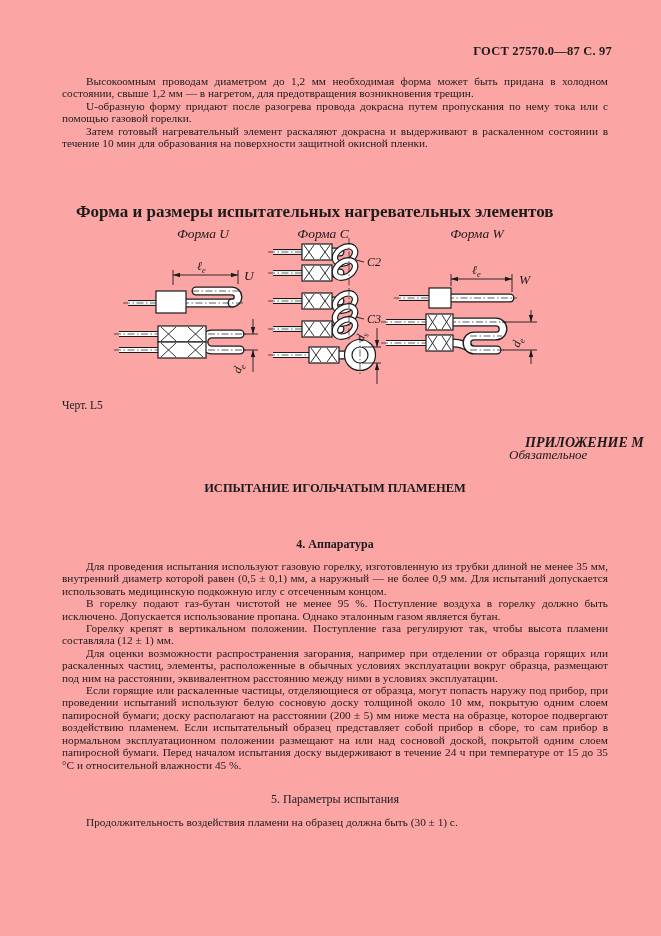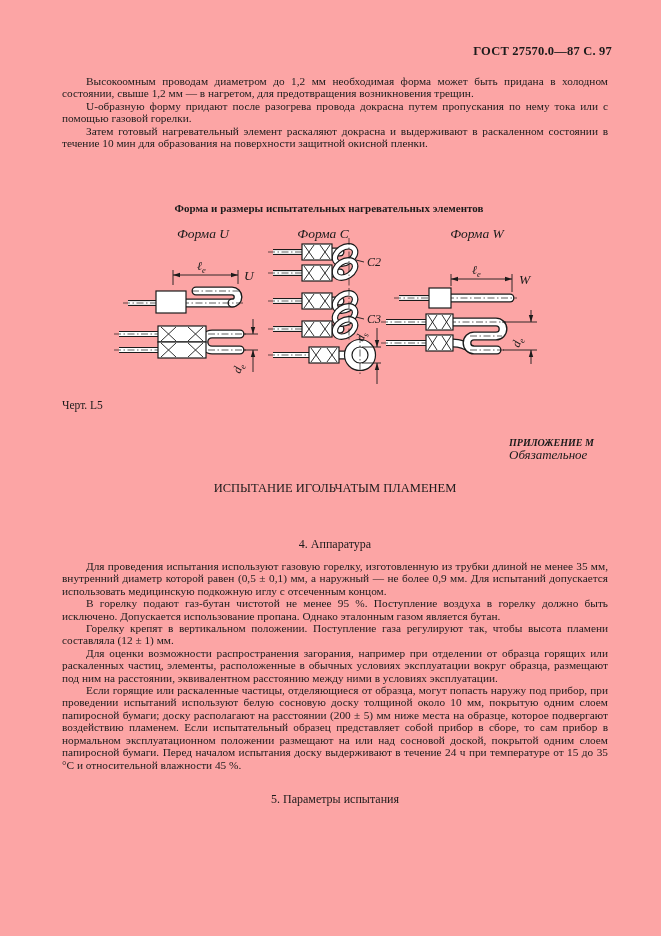--- a/index.html
+++ b/index.html
@@ -13,39 +13,39 @@
     position:absolute;top:44px;right:49px;
     font-weight:bold;font-size:12.5px;letter-spacing:.2px;
   }
   .tblock{position:absolute;left:62px;width:546px;}
   .tblock p{
     margin:0;text-indent:24px;text-align:justify;
     font-size:11.3px;line-height:12.4px;
   }
   .b1{top:75px;}
   .figtitle{
-    position:absolute;top:202px;left:56px;width:546px;
-    text-align:center;font-weight:bold;font-size:11px;
+    position:absolute;top:202px;left:76px;width:546px;
+    text-align:left;font-weight:bold;font-size:17px;
   }
   .figsvg{position:absolute;top:222px;left:0;}
   .caption{
     position:absolute;top:399px;left:62px;width:546px;
     font-size:11.5px;
   }
   .appendix{position:absolute;top:436px;left:509px;font-style:italic;}
-  .appendix .a1{font-size:10px;font-weight:bold;line-height:13px;}
+  .appendix .a1{font-size:14px;font-weight:bold;line-height:13px;margin-left:16px;}
   .appendix .a2{font-size:13px;line-height:12px;}
   .maintitle{
     position:absolute;top:481px;left:62px;width:546px;
-    text-align:center;font-weight:normal;font-size:12.5px;margin:0;
+    text-align:center;font-weight:bold;font-size:12.5px;margin:0;
   }
   .intro{top:508px;}
   .h4{
     position:absolute;top:537px;left:62px;width:546px;
-    text-align:center;font-weight:normal;font-size:12px;margin:0;
+    text-align:center;font-weight:bold;font-size:12px;margin:0;
   }
   .b4{top:560px;}
   .h5{
     position:absolute;top:792px;left:62px;width:546px;
     text-align:center;font-weight:normal;font-size:12px;margin:0;
   }
   .b5{top:816px;}
 
   
   .tubeO{stroke:#1b1b1b;stroke-width:9;fill:none;stroke-linecap:round;stroke-linejoin:round;}
@@ -261,14 +261,17 @@
   <div class="tblock b4">
     <p>Для проведения испытания используют газовую горелку, изготовленную из трубки длиной не менее 35 мм, внутренний диаметр которой равен (0,5 ± 0,1) мм, а наружный — не более 0,9 мм. Для испытаний допускается использовать медицинскую подкожную иглу с отсеченным концом.</p>
     <p>В горелку подают газ-бутан чистотой не менее 95 %. Поступление воздуха в горелку должно быть исключено. Допускается использование пропана. Однако эталонным газом является бутан.</p>
     <p>Горелку крепят в вертикальном положении. Поступление газа регулируют так, чтобы высота пламени составляла (12 ± 1) мм.</p>
     <p>Для оценки возможности распространения загорания, например при отделении от образца горящих или раскаленных частиц, элементы, расположенные в обычных условиях эксплуатации вокруг образца, размещают под ним на расстоянии, эквивалентном расстоянию между ними в условиях эксплуатации.</p>
     <p>Если горящие или раскаленные частицы, отделяющиеся от образца, могут попасть наружу под прибор, при проведении испытаний используют белую сосновую доску толщиной около 10 мм, покрытую одним слоем папиросной бумаги; доску располагают на расстоянии (200 ± 5) мм ниже места на образце, которое подвергают воздействию пламенем. Если испытательный образец представляет собой прибор в сборе, то сам прибор в нормальном эксплуатационном положении размещают на или над сосновой доской, покрытой одним слоем папиросной бумаги. Перед началом испытания доску выдерживают в течение 24 ч при температуре от 15 до 35 °С и относительной влажности 45 %.</p>
   </div>
 
   <h2 class="h5">5. Параметры испытания</h2>
 
+  <div class="tblock b5">
+    <p>Продолжительность воздействия пламени на образец должна быть (30 ± 1) с.</p>
+  </div>
 
 </div>
 
 </body></html>

